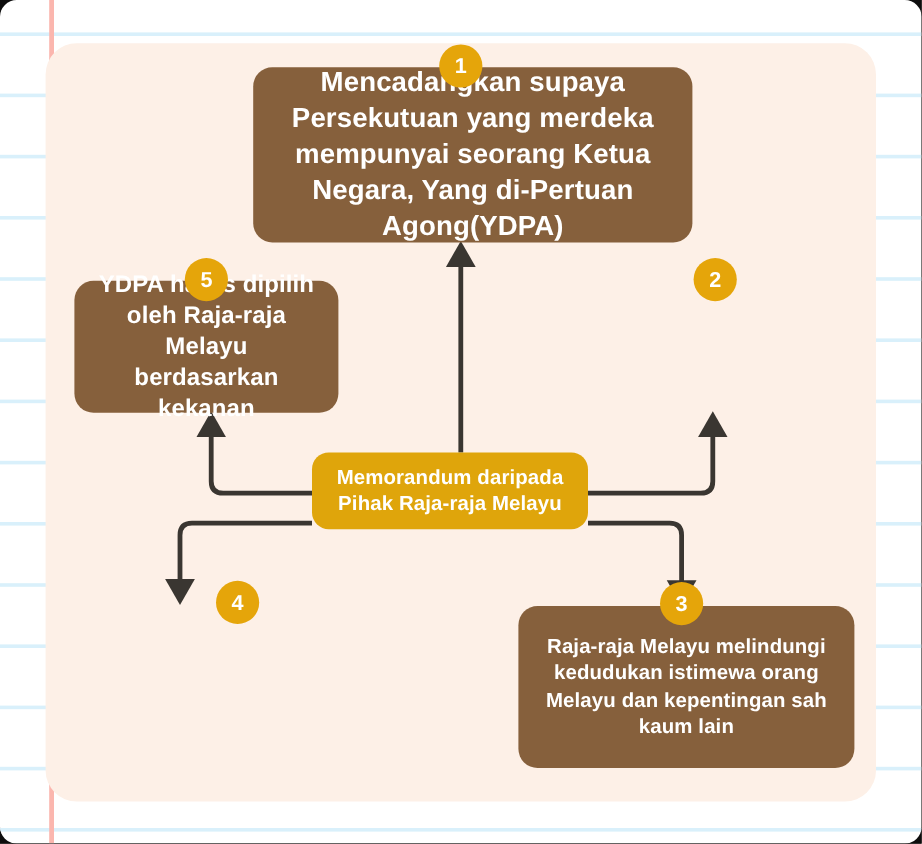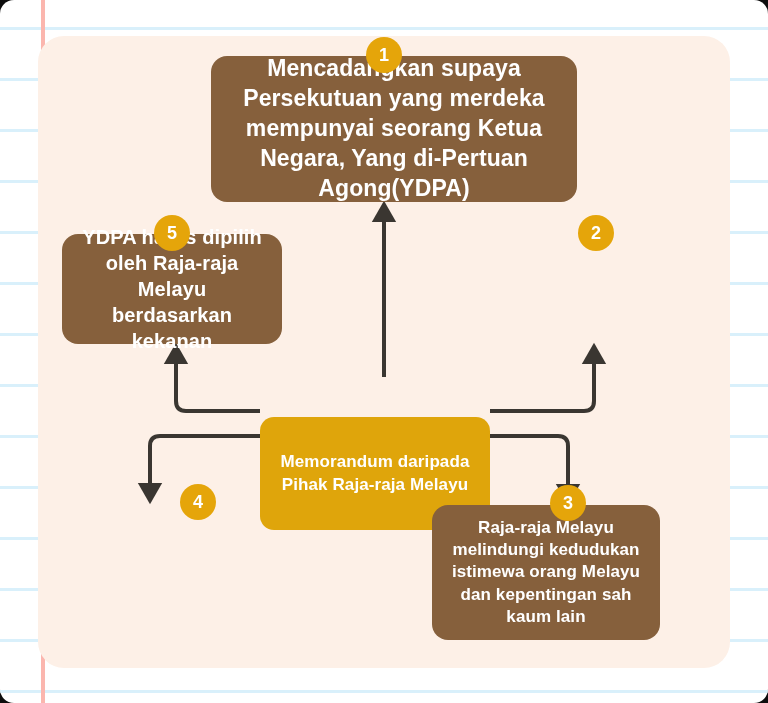--- a/index.html
+++ b/index.html
@@ -92,23 +92,23 @@
     display: flex;
     align-items: center;
     justify-content: center;
     line-height: 1;
   }
 
   
   #node-1 { left: 211px; top: 56px;  width: 366px; height: 146px; font-size: 23px; }
   #node-5 { left: 62px;  top: 234px; width: 220px; height: 110px; font-size: 20px; }
   #node-2 { left: 487px; top: 234px; width: 219px; height: 110px; font-size: 17px; }
-  #node-c { left: 260px; top: 377px; width: 230px; height: 113px;  font-size: 17px; margin-top: 40px; }
+  #node-c { left: 260px; top: 377px; width: 230px; height: 64px;  font-size: 17px; }
   #node-4 { left: 63px;  top: 503px; width: 270px; height: 137px; font-size: 17px; }
-  #node-3 { left: 432px; top: 505px; width: 228px; height: 135px; font-size: 17px; }
+  #node-3 { left: 432px; top: 505px; width: 280px; height: 135px; font-size: 17px; }
 
   #badge-1 { left: 366px; top: 37px; }
   #badge-5 { left: 154px; top: 215px; }
   #badge-2 { left: 578px; top: 215px; }
   #badge-4 { left: 180px; top: 484px; }
   #badge-3 { left: 550px; top: 485px; }
 </style>
 </head>
 <body>
 

